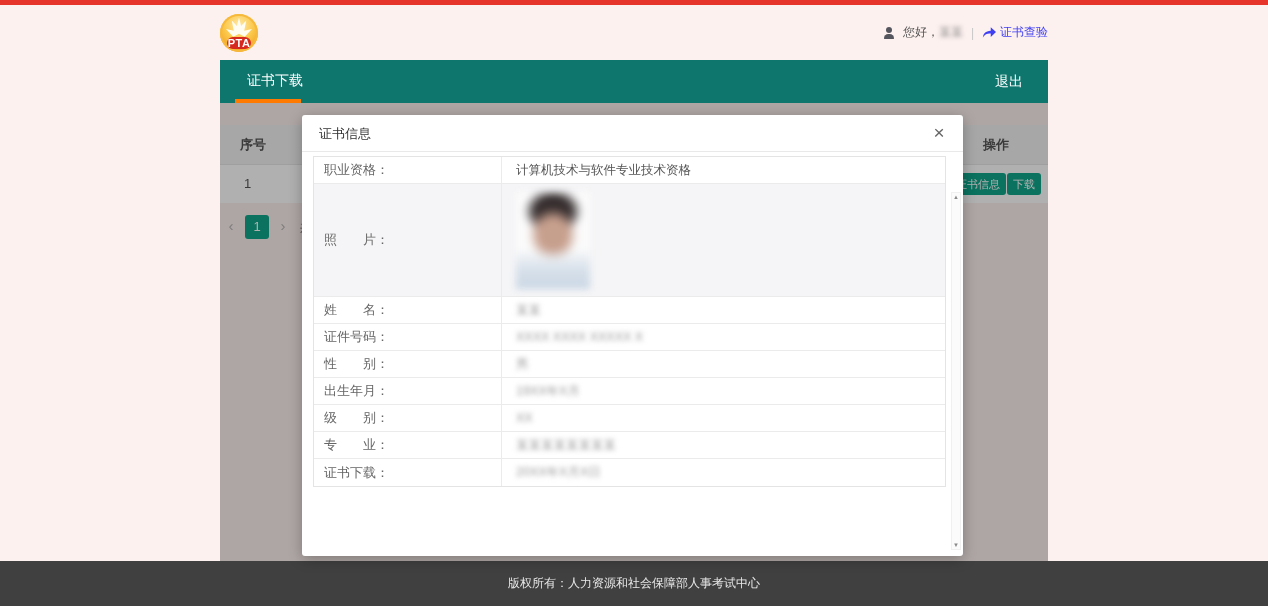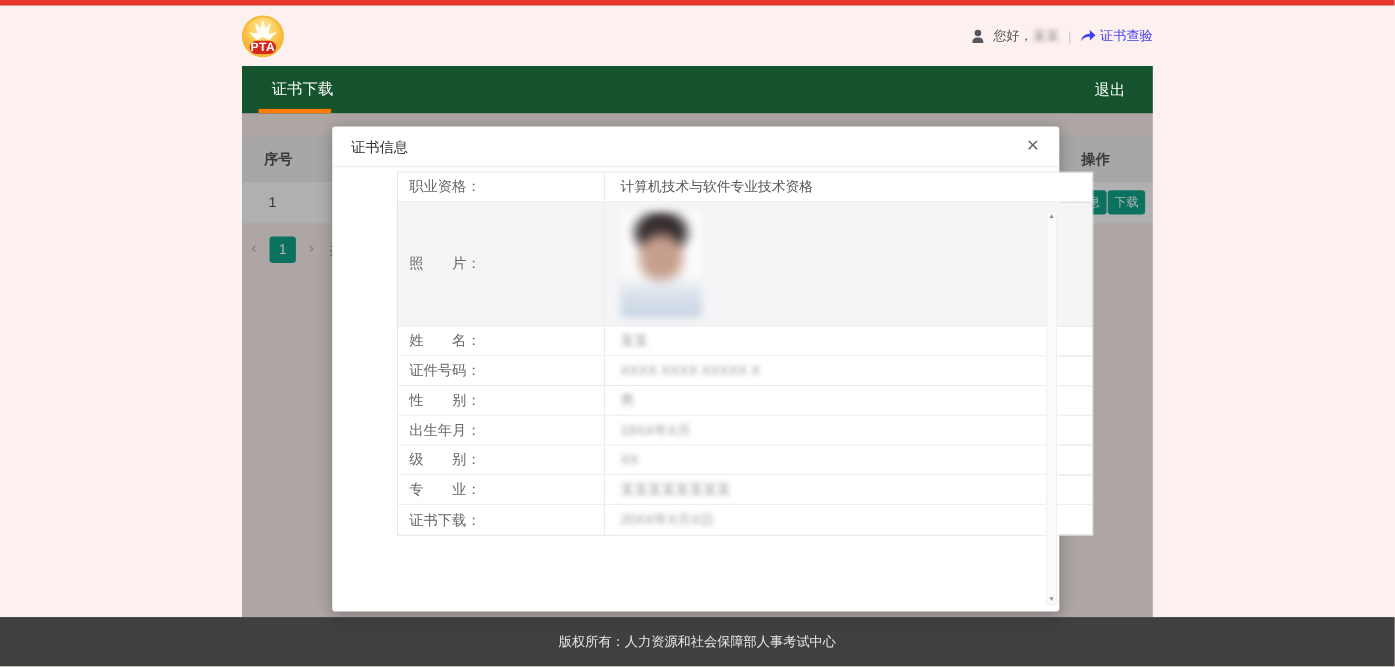--- a/index.html
+++ b/index.html
@@ -24,21 +24,21 @@
   .greeting { display:flex; align-items:center; font-size:12px; color:#555; }
   .person-icon { width:14px; height:12px; position:relative; margin-right:5px; }
   .person-icon::before { content:""; position:absolute; left:2px; top:0; width:6px; height:6px; border-radius:50%; background:#55555e; }
   .person-icon::after { content:""; position:absolute; left:0; bottom:0; width:10px; height:5px; border-radius:5px 5px 1px 1px; background:#55555e; }
   .redacted-sm { filter:blur(2px); color:#8a8a8a; }
   .greet-divider { color:#c9c9c9; margin:0 8px; }
   .verify-link { color:#4040f2; text-decoration:none; display:flex; align-items:center; font-size:12px; }
   .share-arrow { margin-right:4px; display:inline-flex; }
 
   
-  .navbar { width:828px; margin:0 auto; height:43px; background:#14532d; position:relative; }
+  .navbar { width:828px; margin:0 auto; height:43px; background:#0f766e; position:relative; }
   .nav-tab { position:absolute; left:27px; top:0; height:43px; line-height:41px; color:#fff; font-size:14px; cursor:pointer; }
   .nav-underline { position:absolute; left:15px; bottom:0; width:66px; height:4px; background:#ff7a00; }
   .logout { position:absolute; right:0; top:0; height:43px; line-height:43px; padding:0 25px; color:#fff; font-size:14px; cursor:pointer; }
 
   
   .content { width:828px; margin:0 auto; position:relative; height:458px; }
 
   .table-card { position:absolute; top:22px; left:0; width:828px; }
   .t-head { height:40px; background:#f2f2f2; position:relative; border-bottom:1px solid #e6e6e6; }
   .t-head .col-index { position:absolute; left:20px; top:0; line-height:40px; font-size:13px; color:#555; font-weight:bold; }
@@ -57,21 +57,21 @@
 
   .overlay { position:absolute; left:0; top:0; width:828px; height:458px; background:rgba(0,0,0,0.31); z-index:5; }
 
   
   .modal { position:absolute; left:82px; top:12px; width:661px; height:441px; background:#fff; z-index:10;
            border-radius:3px; box-shadow:0 3px 14px rgba(0,0,0,0.28); }
   .modal-head { height:37px; border-bottom:1px solid #e9e9e9; position:relative; }
   .modal-title { position:absolute; left:17px; top:0; line-height:37px; font-size:13px; color:#333; }
   .modal-close { position:absolute; right:12px; top:6px; width:24px; height:24px; text-align:center; line-height:24px;
                  font-size:19px; color:#666; cursor:pointer; }
-  .modal-body { position:relative; height:404px;margin-left:48px; }
+  .modal-body { position:relative; height:404px; }
   .fields { position:absolute; left:11px; top:4px; width:633px; border:1px solid #e4e4e4; }
   .f-row { display:flex; border-bottom:1px solid #ebebeb; background:#fff; }
   .f-row:last-child { border-bottom:none; }
   .f-row.photo-row { background:#f5f5f7; }
   .f-label { width:188px; flex:0 0 188px; border-right:1px solid #ebebeb; padding-left:10px;
              font-size:13px; color:#666; display:flex; align-items:center; }
   .f-value { flex:1; padding-left:14px; font-size:12.5px; color:#555; display:flex; align-items:center; }
   .f-row.h27 { height:27px; }
   .f-row.photo-row { height:113px; }
   .redacted { filter:blur(2.5px); color:#9b9b9b; }

